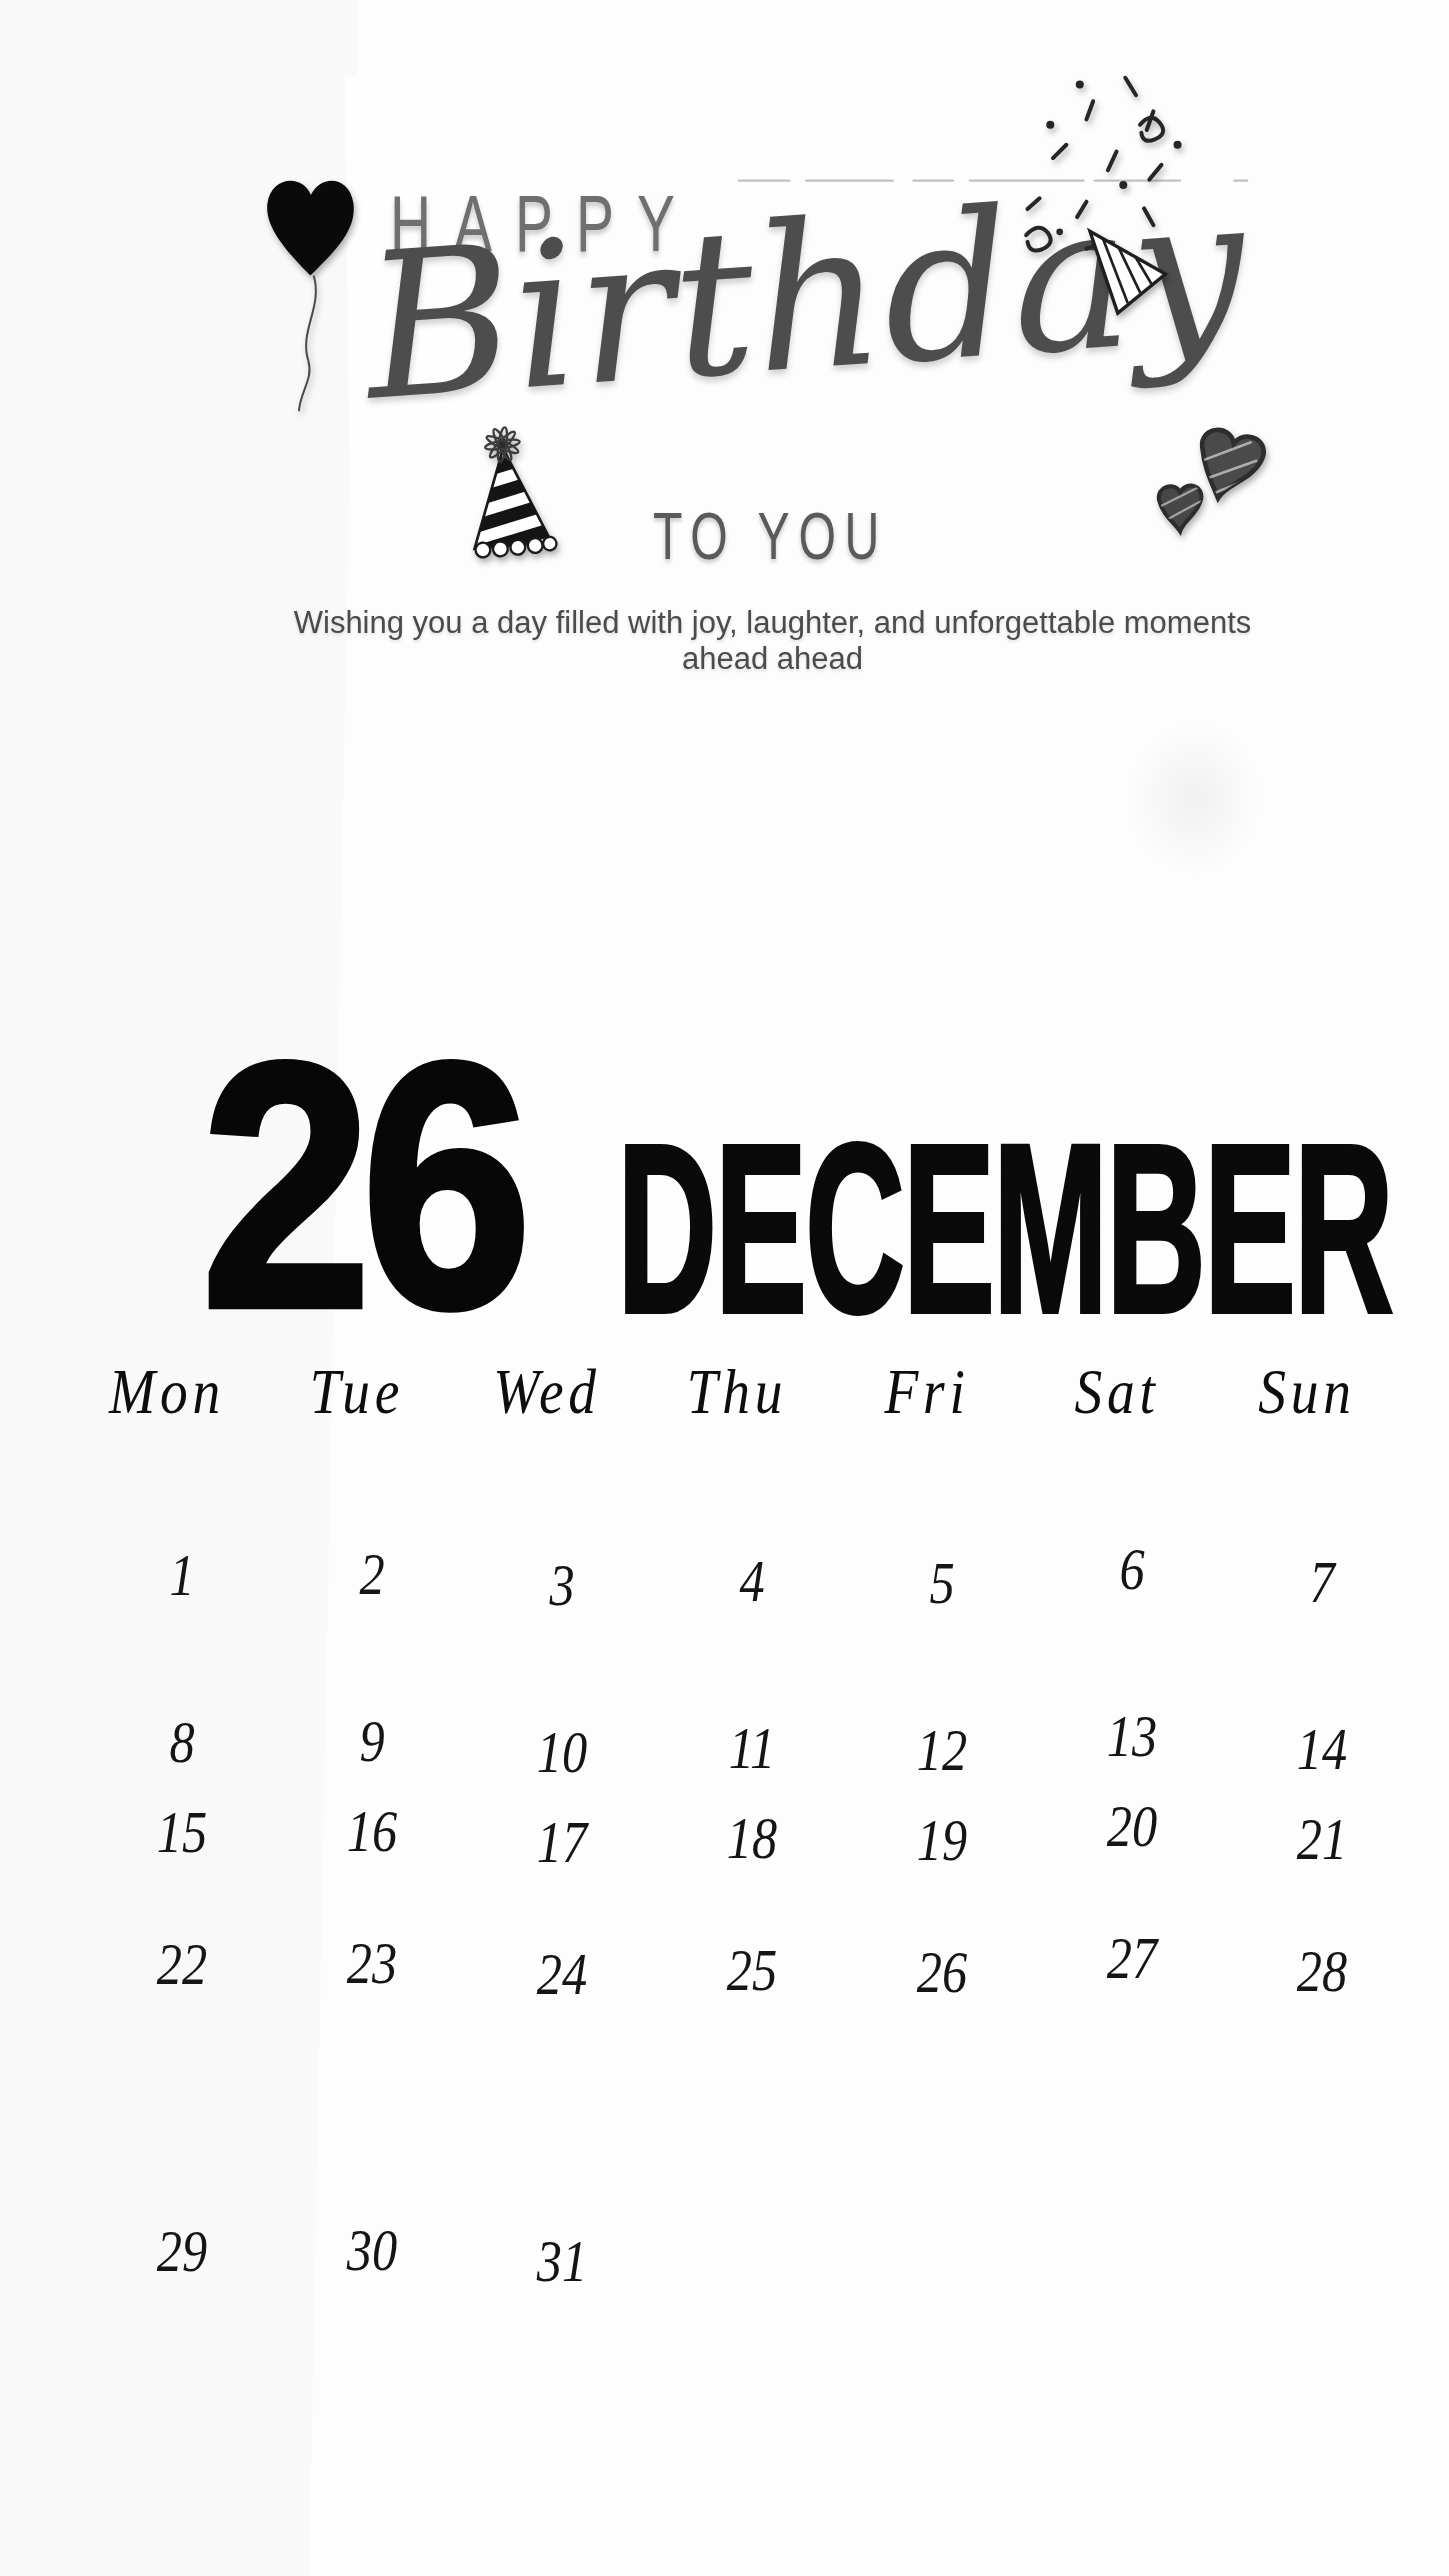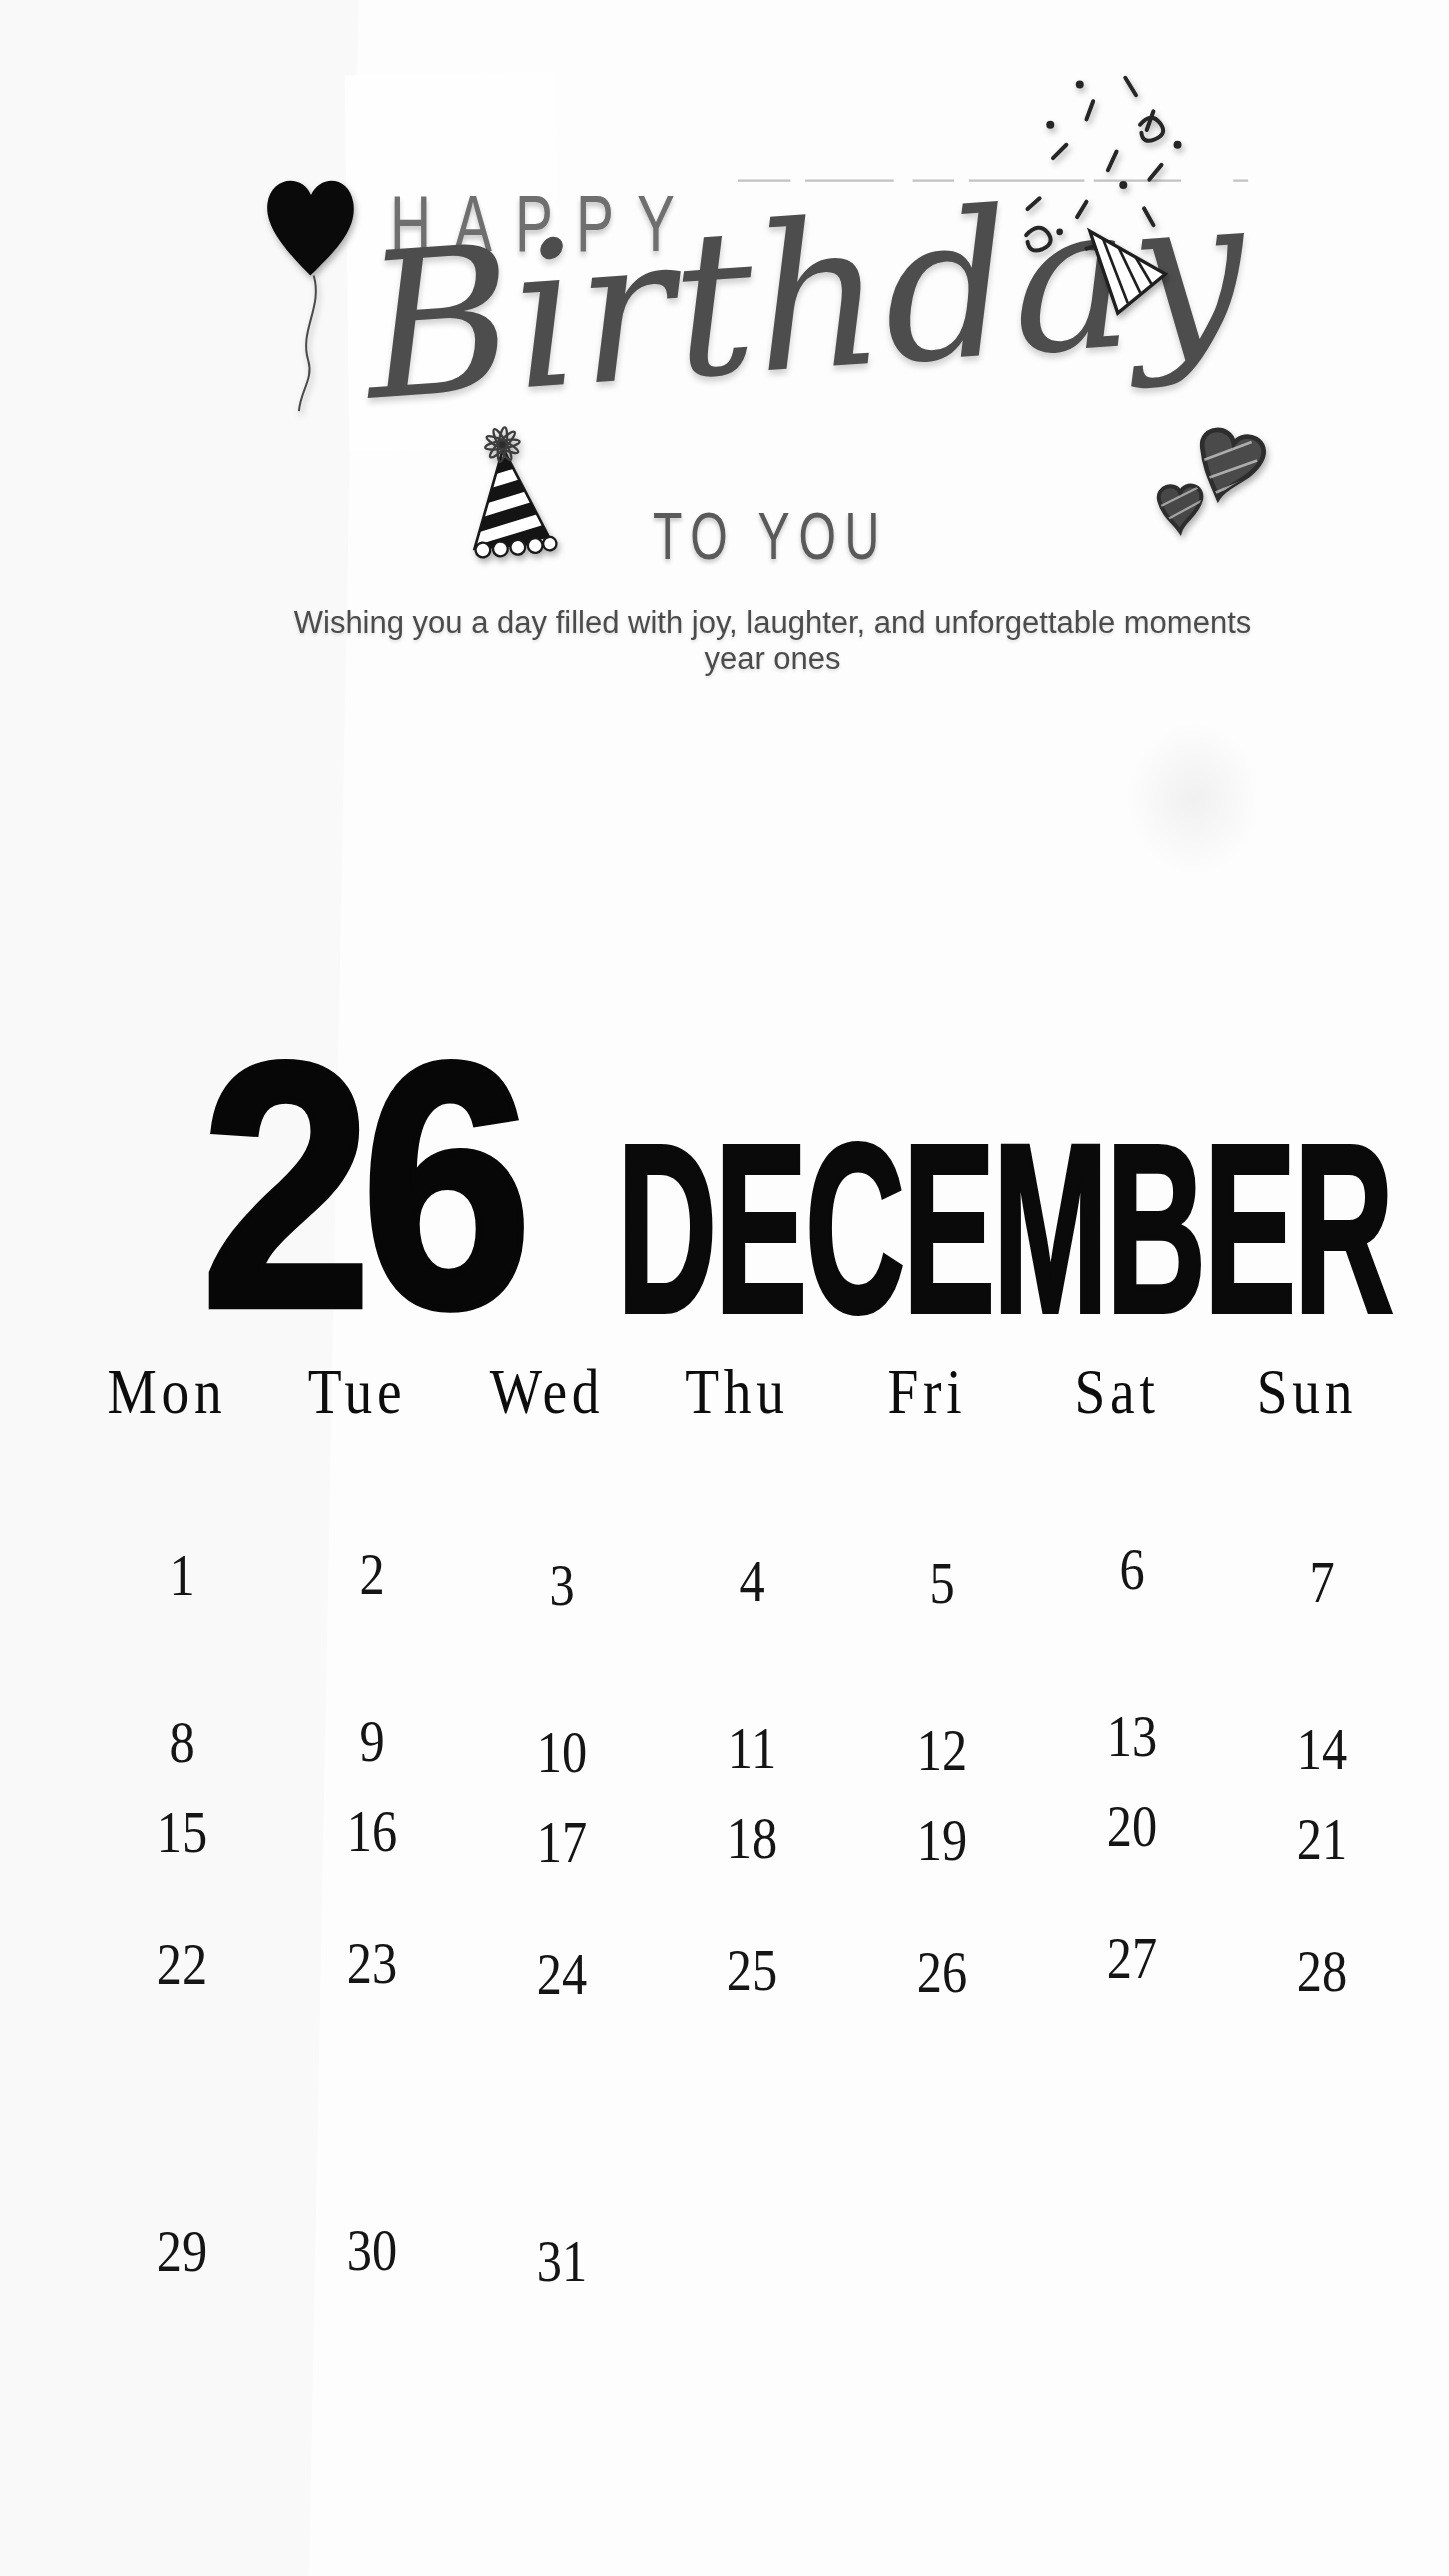--- a/index.html
+++ b/index.html
@@ -59,21 +59,21 @@
     transform:scaleX(.88);transform-origin:0 0;
     -webkit-text-stroke:6.7px #070707;
   }
   .month-name{
     position:absolute;left:617px;top:1108px;font-size:241px;line-height:1;
     font-weight:700;color:#0a0a0a;letter-spacing:-4px;white-space:nowrap;
     transform:scaleX(.575);transform-origin:0 0;
     -webkit-text-stroke:4px #0a0a0a;
   }
   
-  .grid7{display:grid;grid-template-columns:repeat(7,190px);position:absolute;left:72px;width:1329px;}
+  .grid7{display:grid;grid-template-columns:repeat(7,190px);position:absolute;left:72px;width:1329px;font-style:italic;}
   .weekday-row{top:1361px;}
   .wd{
     text-align:center;font-family:"Liberation Serif",serif;font-size:63px;line-height:1;
     letter-spacing:5.4px;color:#0d0d0d;transform:scaleX(.88);
   }
   .week-row{left:87px;}
   .r1{top:1544px}.r2{top:1711px}.r3{top:1801px}.r4{top:1933px}.r5{top:2220px}
   .cell{
     text-align:center;font-family:"Liberation Serif",serif;font-size:60px;line-height:1;
     color:#151515;transform:translateY(var(--jy,0)) scaleX(.84);
@@ -198,21 +198,21 @@
       <path d="M18 112 C14 90 44 84 50 102 C60 84 88 94 80 116 C72 138 52 144 46 160 C38 146 22 134 18 112 Z" fill="#474747" stroke="#2d2d2d" stroke-width="6"></path>
       <g clip-path="url(#h2)" stroke="rgba(255,255,255,.5)" stroke-width="3.5">
         <line x1="20" y1="120" x2="78" y2="96"></line>
         <line x1="30" y1="140" x2="82" y2="116"></line>
       </g>
     </g>
   </svg>
 
   <div class="message">
     <div>Wishing you a day filled with joy, laughter, and unforgettable moments</div>
-    <div>year ones</div>
+    <div>ahead ahead</div>
   </div>
 </header>
 
 <section>
   <div class="day-num">26</div>
   <div class="month-name">DECEMBER</div>
 </section>
 
 <section>
 

